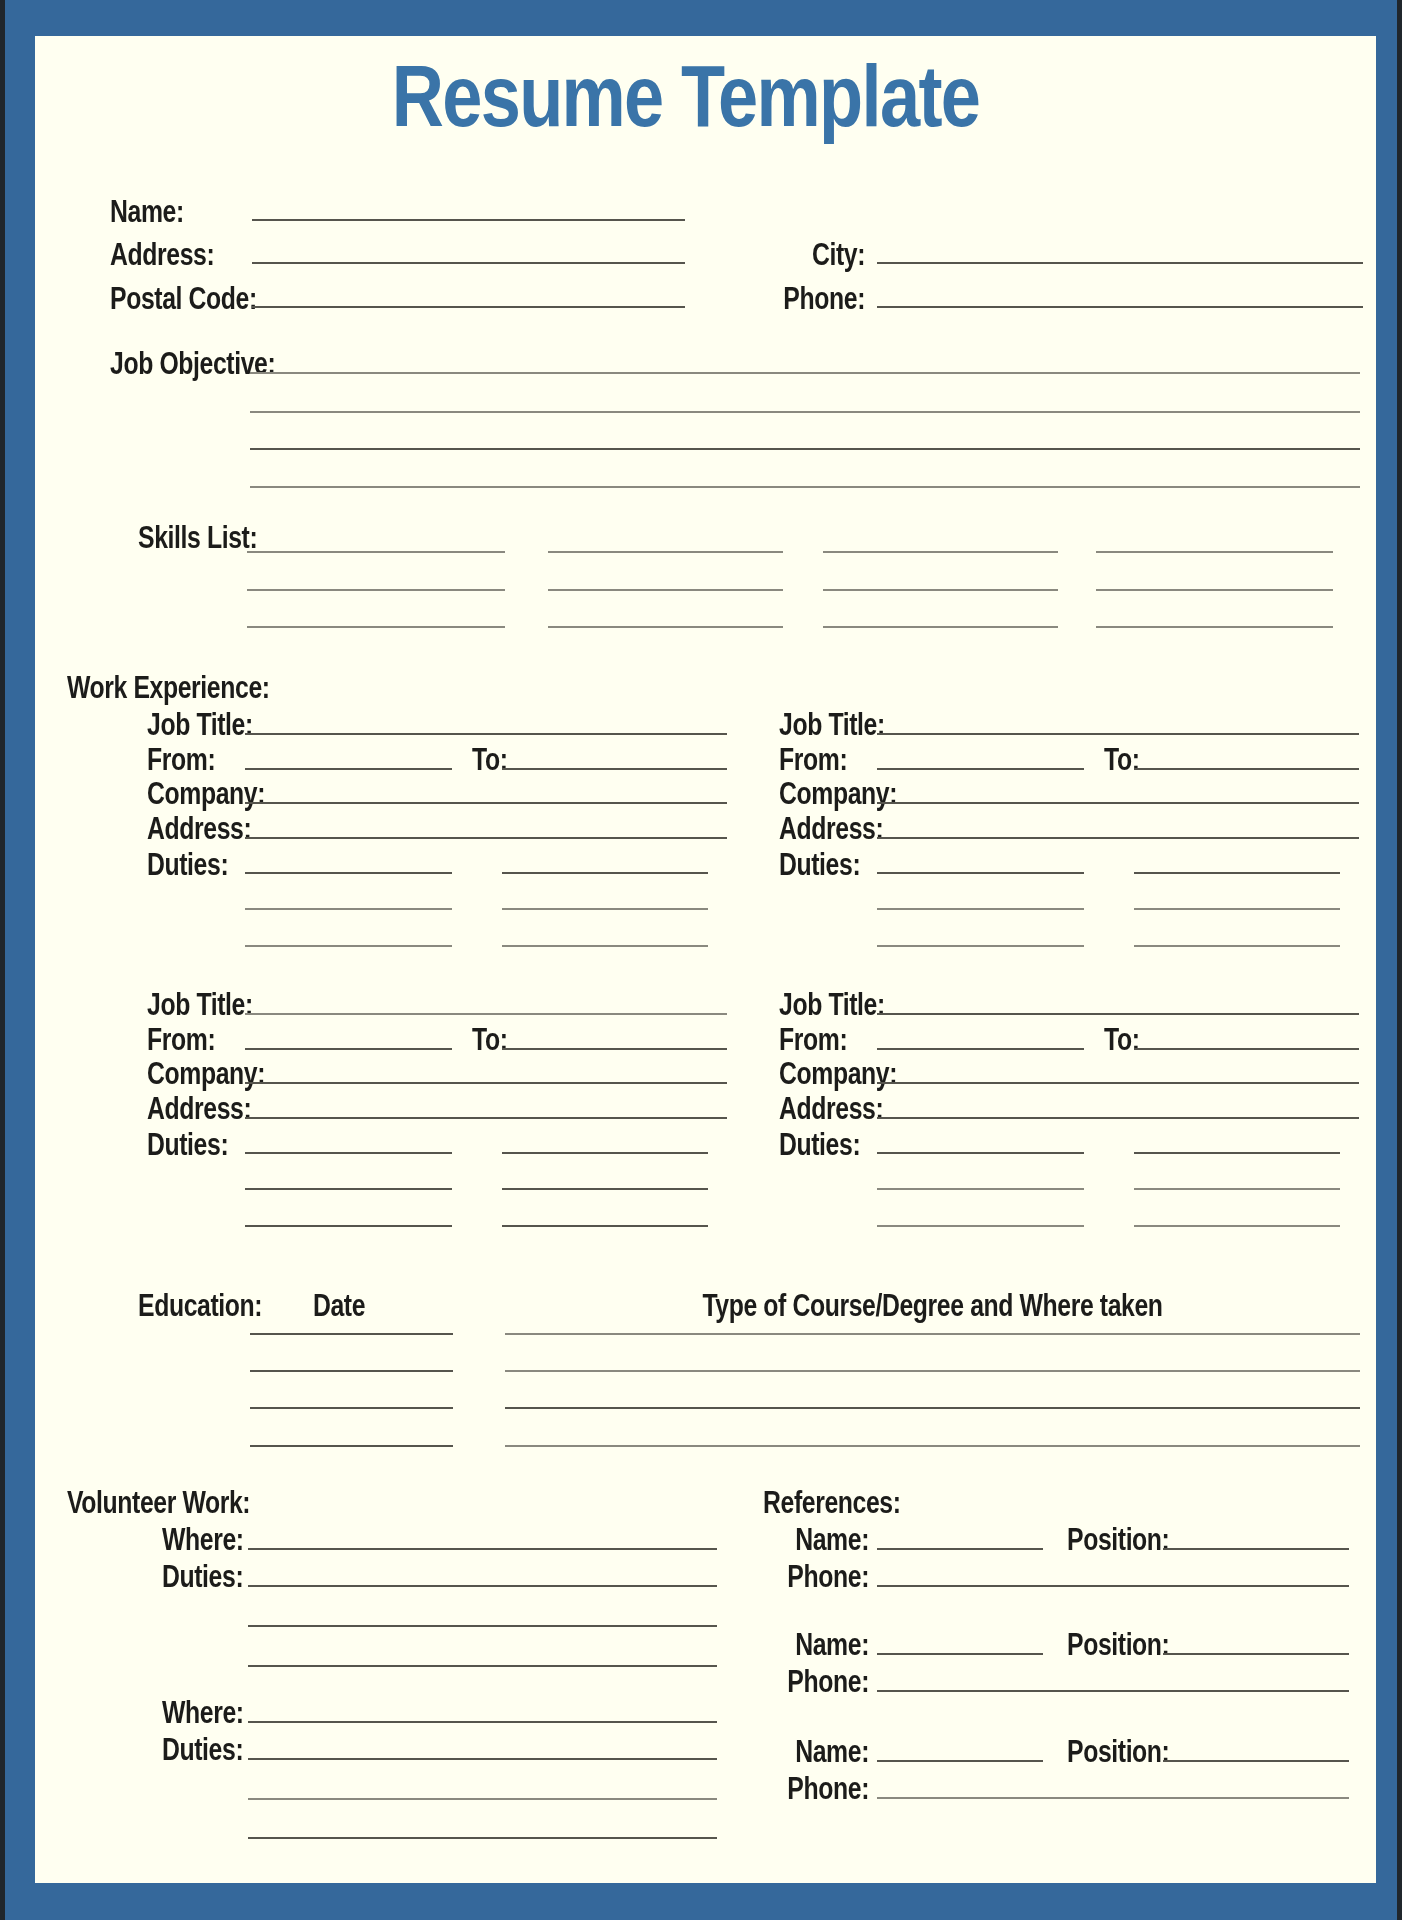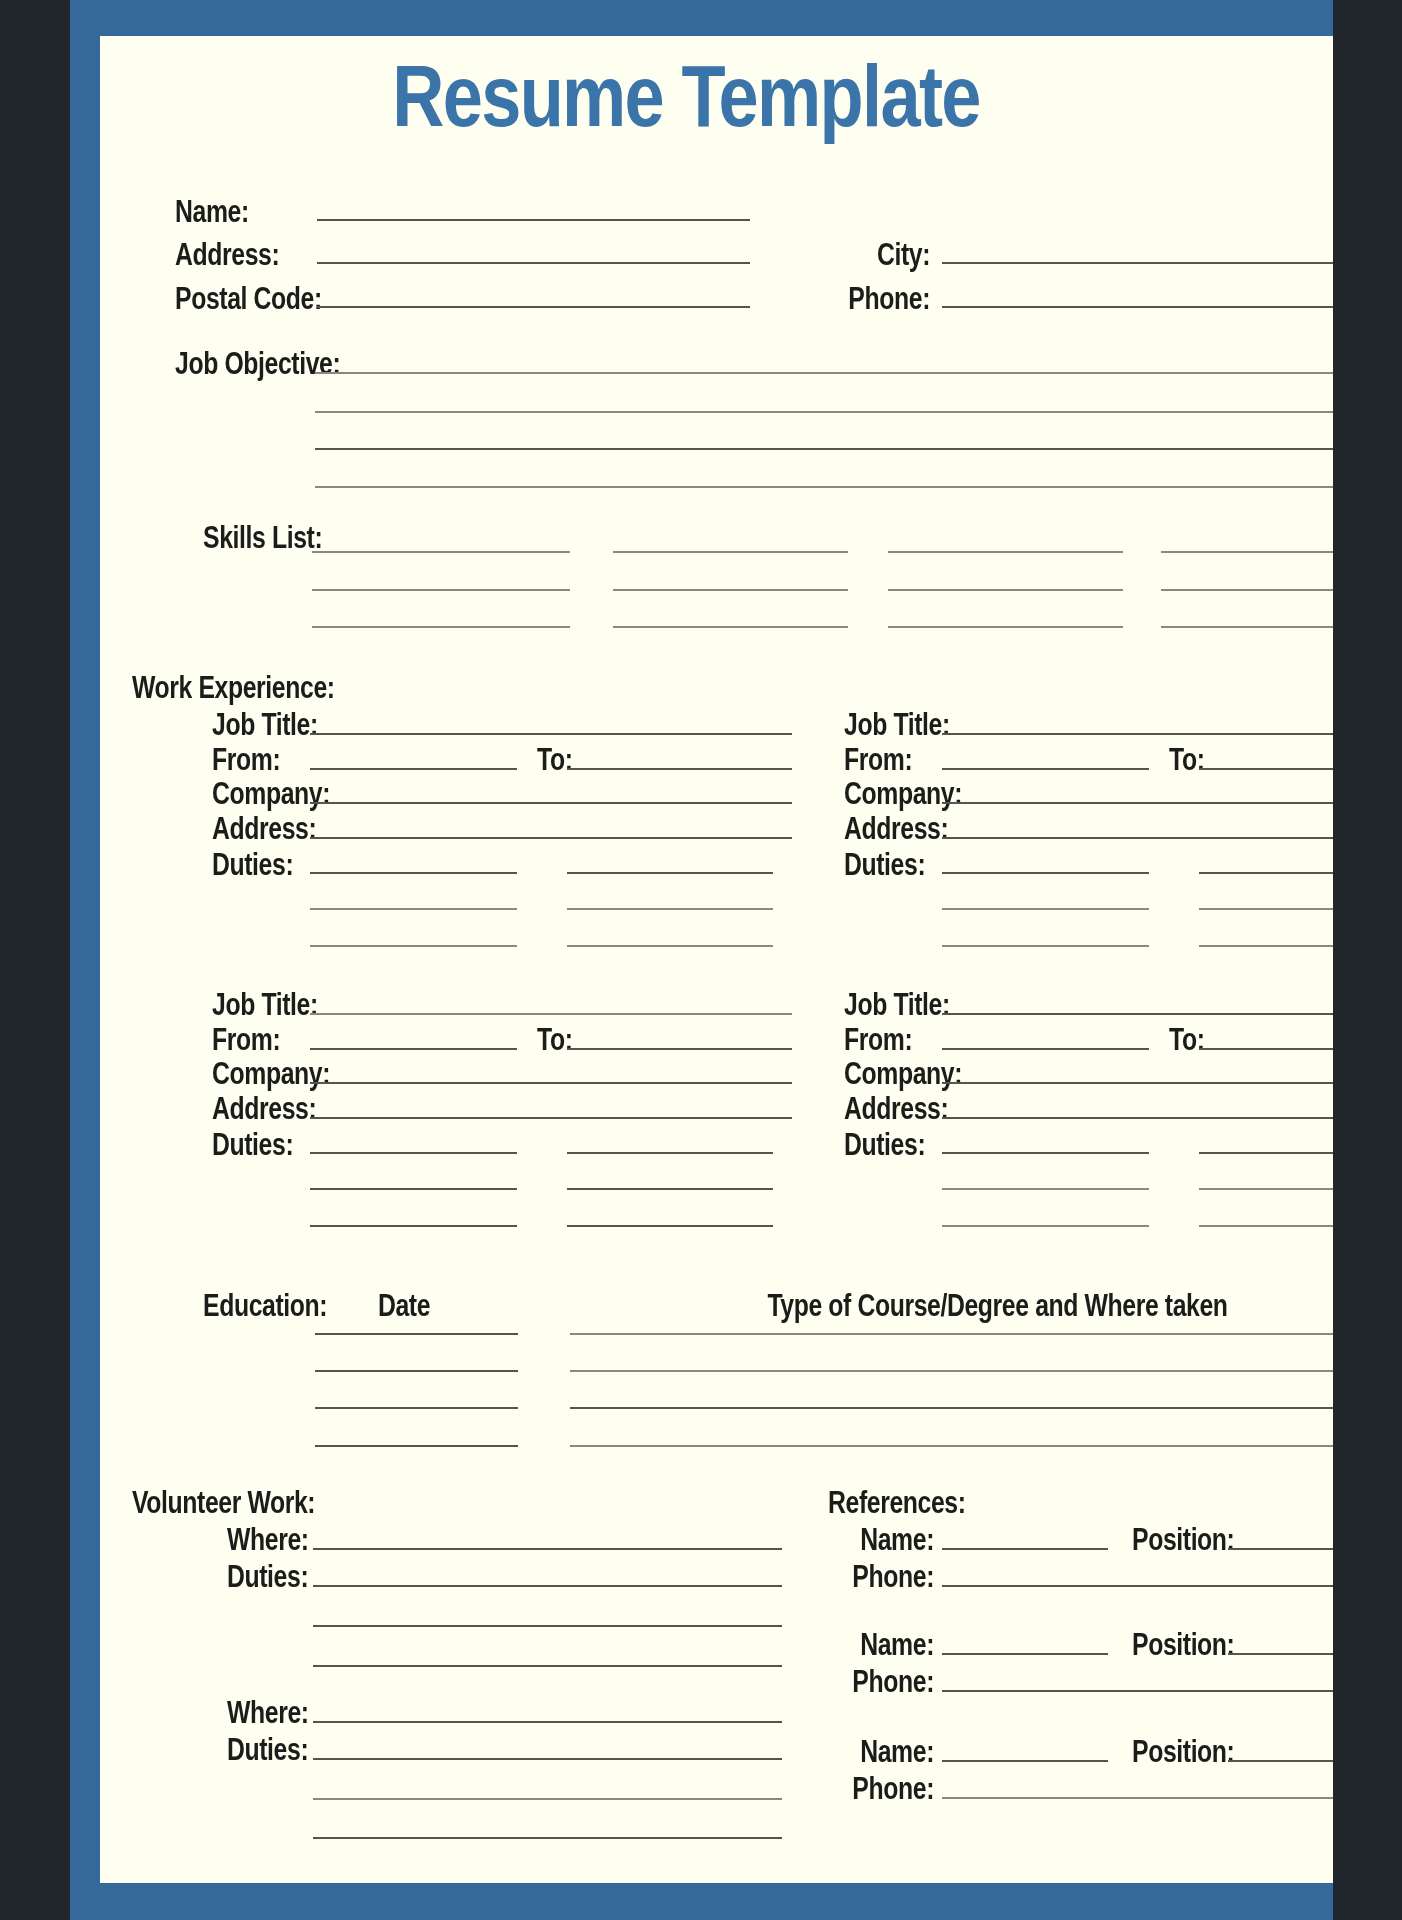--- a/index.html
+++ b/index.html
@@ -1,16 +1,16 @@
 <!DOCTYPE html>
 <html><head>
 <meta charset="utf-8">
 <style>
   html,body{margin:0;padding:0;background:#20262c;}
-  .page{position:relative;width:1263px;height:1920px;margin:0 auto;background:#35689B;overflow:hidden;
+  .page{position:relative;width:1392px;height:1920px;margin:0 auto;background:#35689B;overflow:hidden;
         font-family:"Liberation Sans",sans-serif;}
   .sheet{position:absolute;left:30px;top:36px;width:1341px;height:1847px;background:#FFFFF1;}
   .title{position:absolute;left:0;right:31px;top:44px;text-align:center;
          font-size:88px;line-height:104px;font-weight:600;color:#3A74A8;
          letter-spacing:-2px;transform:scaleX(0.82);}
   .lbl{position:absolute;font-size:31px;line-height:32px;font-weight:600;color:#1C1C1A;
        white-space:nowrap;letter-spacing:-0.5px;transform:scaleX(0.8);transform-origin:0 50%;}
   .lbl.r{text-align:right;transform-origin:100% 50%;}
   .lbl.c{text-align:center;transform-origin:50% 50%;}
   .line{position:absolute;height:2px;background:#56554D;}

